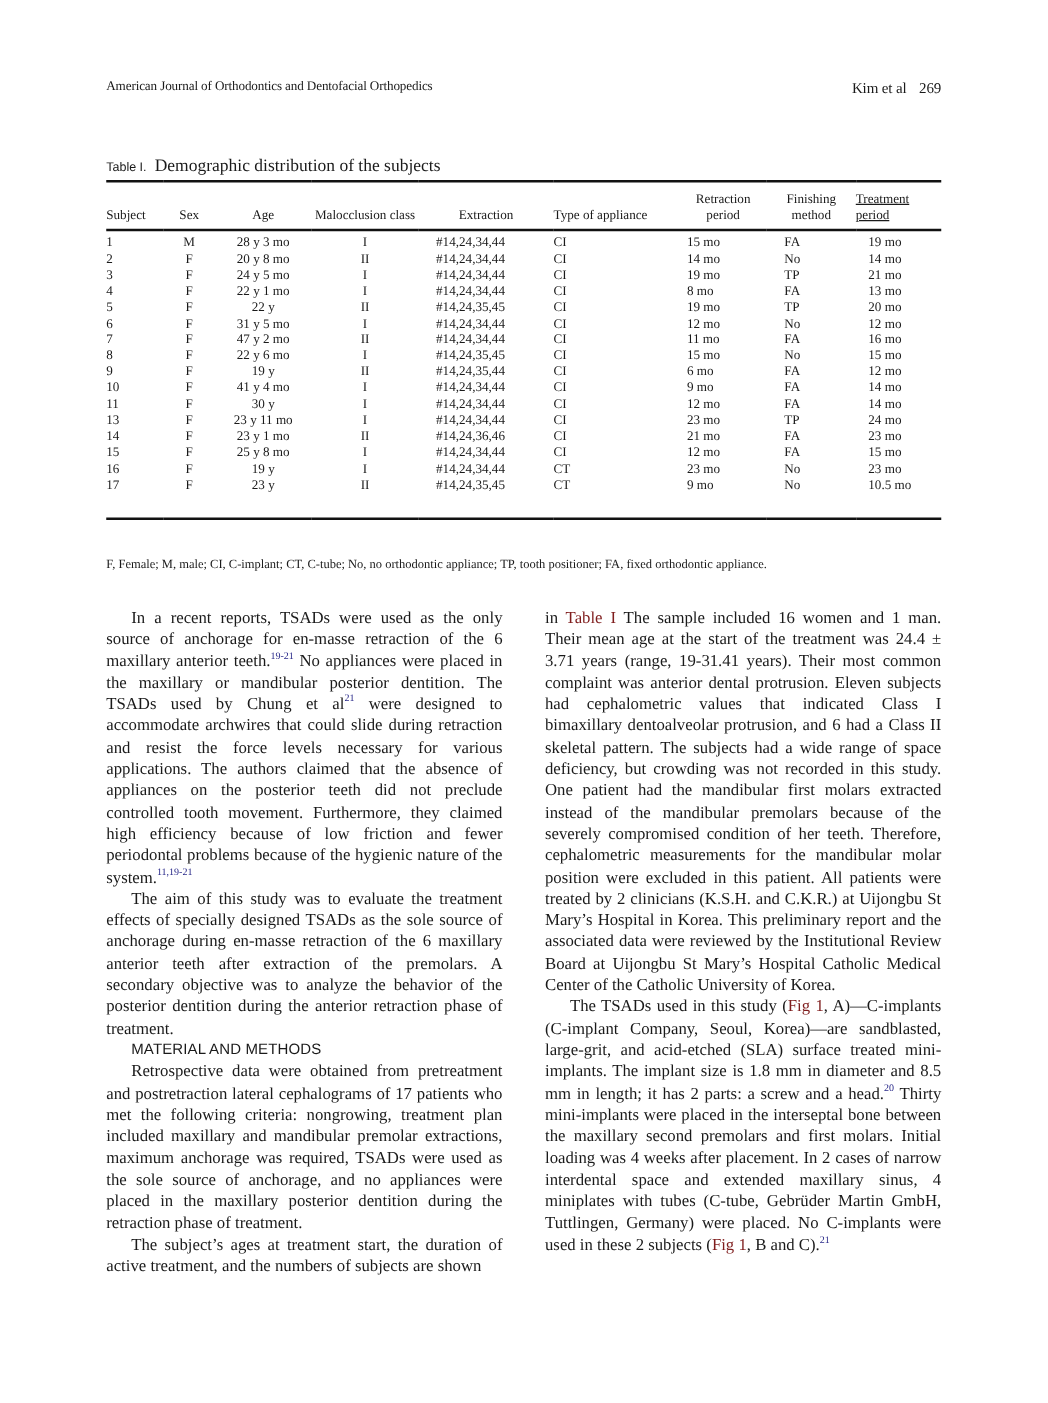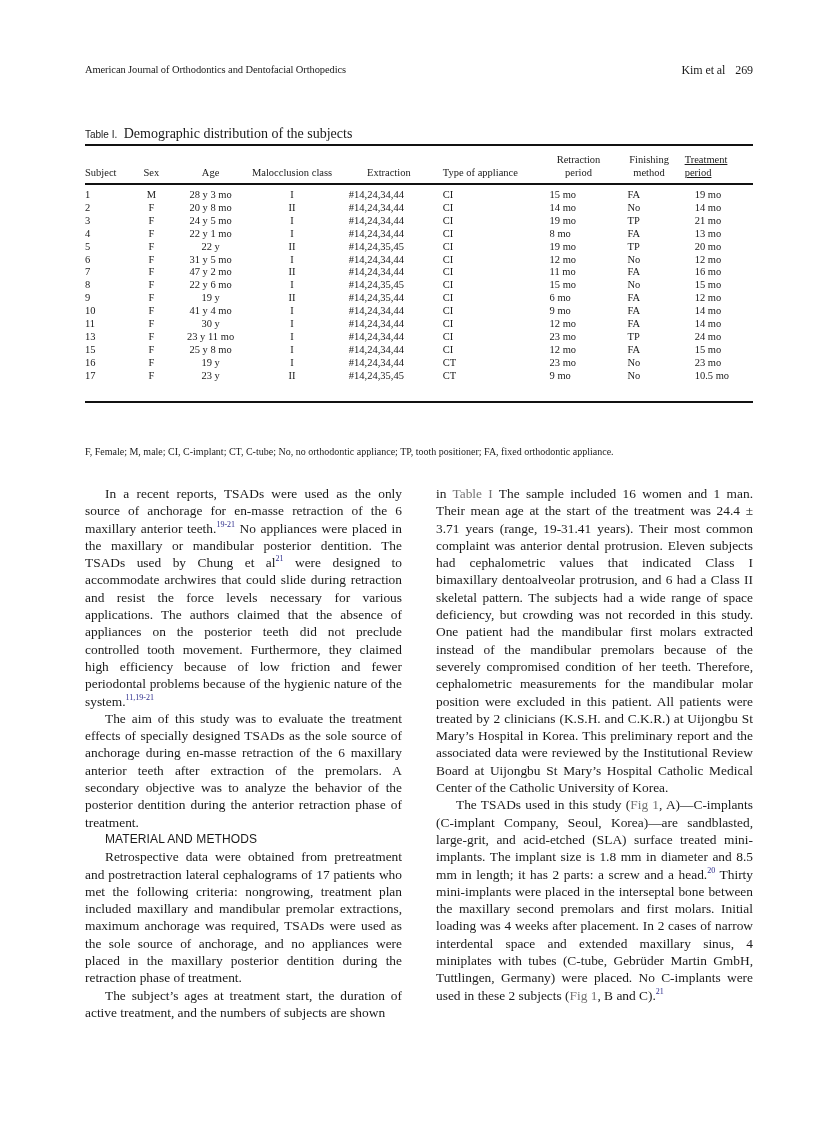--- a/index.html
+++ b/index.html
@@ -34,21 +34,21 @@
 
   .table-footnote { position:absolute; left:85px; top:446px; font-size:10px; }
 
   .col { position:absolute; width:317px; font-size:13.4px; line-height:17.3px; text-align:justify; }
   .col.left { left:85px; top:485px; }
   .col.right { left:436px; top:485px; }
   .col p { margin:0; text-indent:20px; }
   .col p.noindent { text-indent:0; }
   .heading { font-family:"Liberation Sans", sans-serif; font-size:12px; margin:34px 0 8px 0; text-indent:0; letter-spacing:0.1px; }
   sup { font-size:8px; line-height:0; vertical-align:6px; }
-  .link { color:#737373; }
+  .link { color:#7f1d1d; }
   sup.link { color:#2a2a8a; }
 </style>
 </head>
 <body>
 
 <div class="running-head">
   <div>American Journal of Orthodontics and Dentofacial Orthopedics</div>
   <div class="right">
     <span>Kim et al</span><span class="pg">269</span>
   </div>
@@ -201,20 +201,31 @@
           <td class="c-sex">F</td>
           <td class="c-age">23 y 11 mo</td>
           <td class="c-mal">I</td>
           <td class="c-ext">#14,24,34,44</td>
           <td class="c-type">CI</td>
           <td class="c-ret">23 mo</td>
           <td class="c-fin">TP</td>
           <td class="c-tp">24 mo</td>
         </tr>
         <tr>
+          <td class="c-subject">14</td>
+          <td class="c-sex">F</td>
+          <td class="c-age">23 y 1 mo</td>
+          <td class="c-mal">II</td>
+          <td class="c-ext">#14,24,36,46</td>
+          <td class="c-type">CI</td>
+          <td class="c-ret">21 mo</td>
+          <td class="c-fin">FA</td>
+          <td class="c-tp">23 mo</td>
+        </tr>
+        <tr>
           <td class="c-subject">15</td>
           <td class="c-sex">F</td>
           <td class="c-age">25 y 8 mo</td>
           <td class="c-mal">I</td>
           <td class="c-ext">#14,24,34,44</td>
           <td class="c-type">CI</td>
           <td class="c-ret">12 mo</td>
           <td class="c-fin">FA</td>
           <td class="c-tp">15 mo</td>
         </tr>

